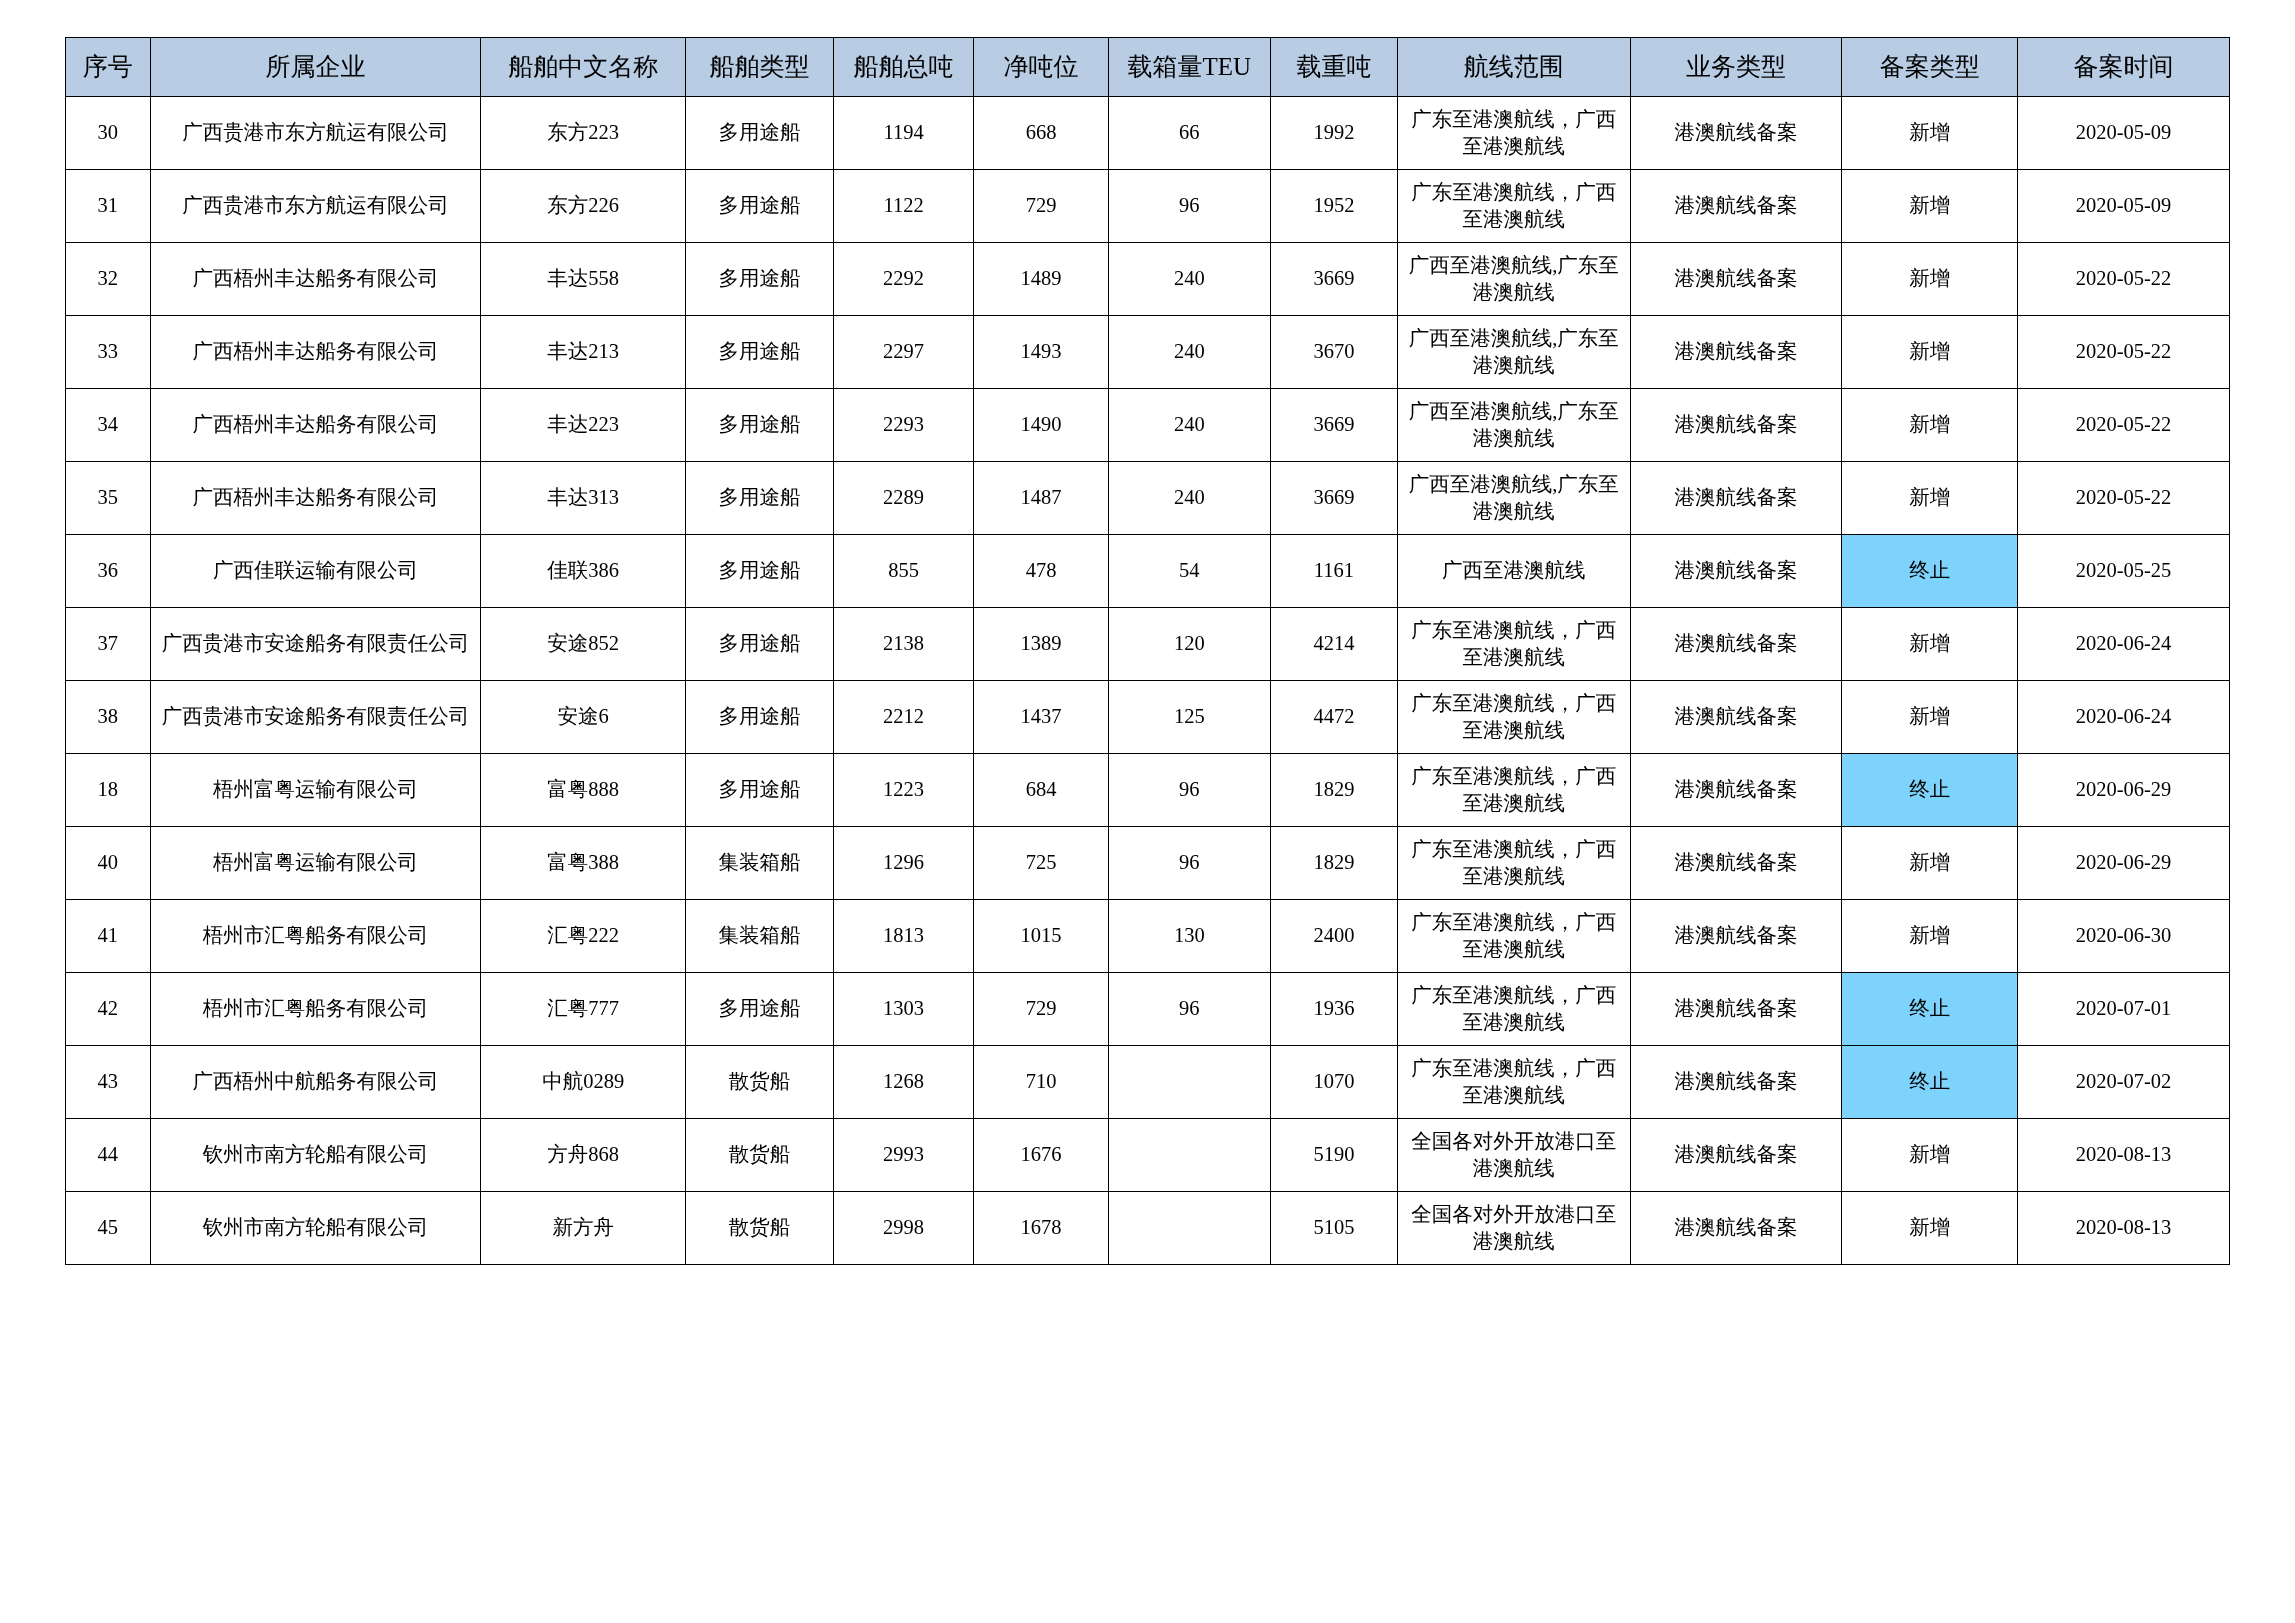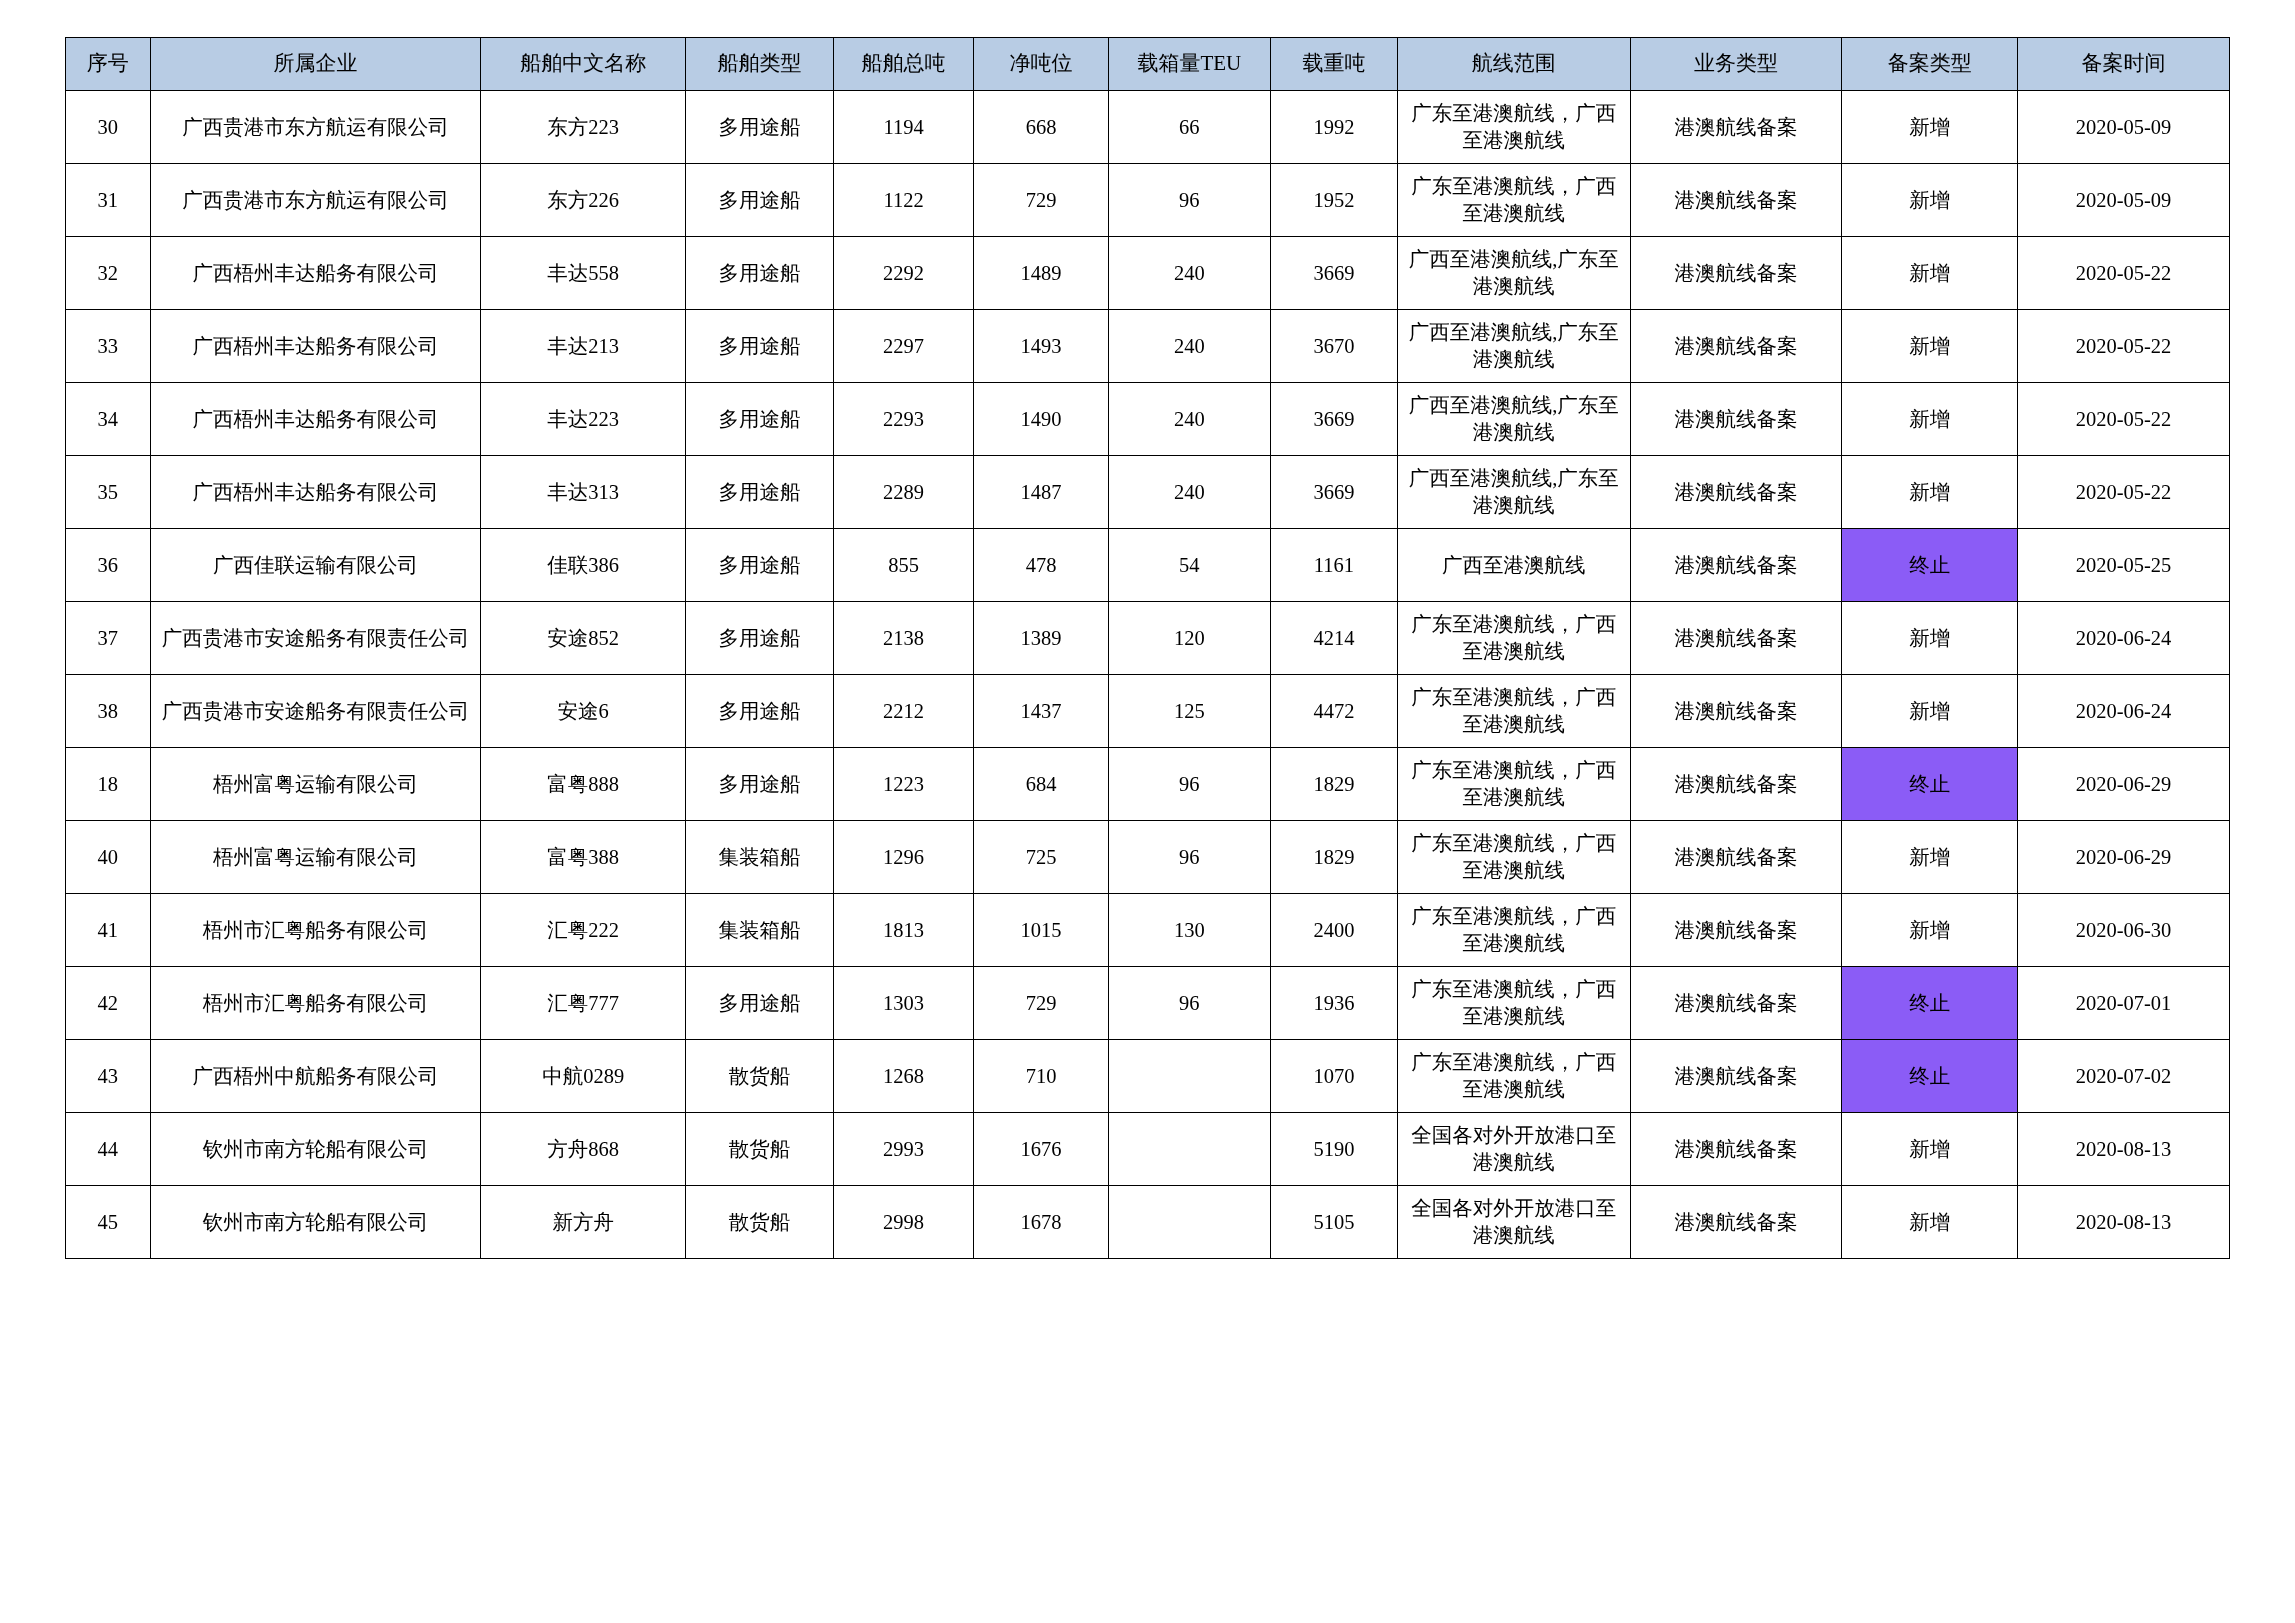--- a/index.html
+++ b/index.html
@@ -30,21 +30,21 @@
     font-size: 20.5px;
     line-height: 1.32;
     padding: 6.8px 4.1px;
     text-align: center;
     vertical-align: middle;
     color: #000000;
     word-break: break-all;
   }
   table.ship-table thead th {
     background: #b8cce4;
-    font-size: 21px;
+    font-size: 25px;
     padding: 12.3px 2.7px;
     font-weight: normal;
     white-space: nowrap;
   }
   tbody tr { height: 73px; }
   .c-seq   { width: 82px; }
   .c-ent   { width: 320px; }
   .c-name  { width: 198px; }
   .c-type  { width: 143px; }
   .c-gt    { width: 136px; }
@@ -52,21 +52,21 @@
   .c-teu   { width: 157px; }
   .c-dwt   { width: 123px; }
   .c-route { width: 225px; }
   .c-biz   { width: 205px; }
   .c-rec   { width: 170px; }
   .c-date  { width: 205px; }
   .cell-route { font-size: 20px; line-height: 1.3; }
   .cell-biz { font-size: 20px; white-space: nowrap; }
   .cell-ent { font-size: 20.5px; line-height: 1.34; }
   .hl {
-    background: #8b5cf6;
+    background: #7dd3fc;
   }
   .num { font-family: "Liberation Serif", serif; }
 </style>
 </head>
 <body>
 
 <div class="page">
   <table class="ship-table">
     <colgroup>
       <col class="c-seq">

